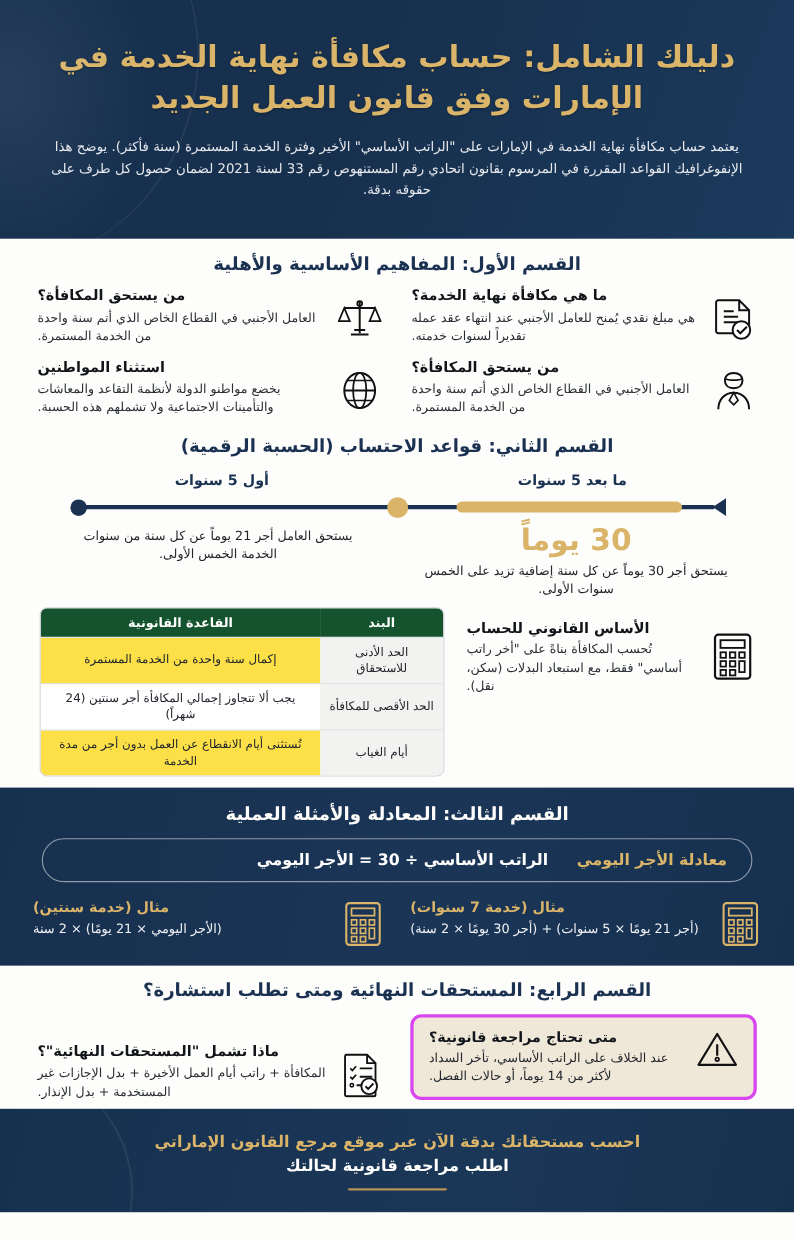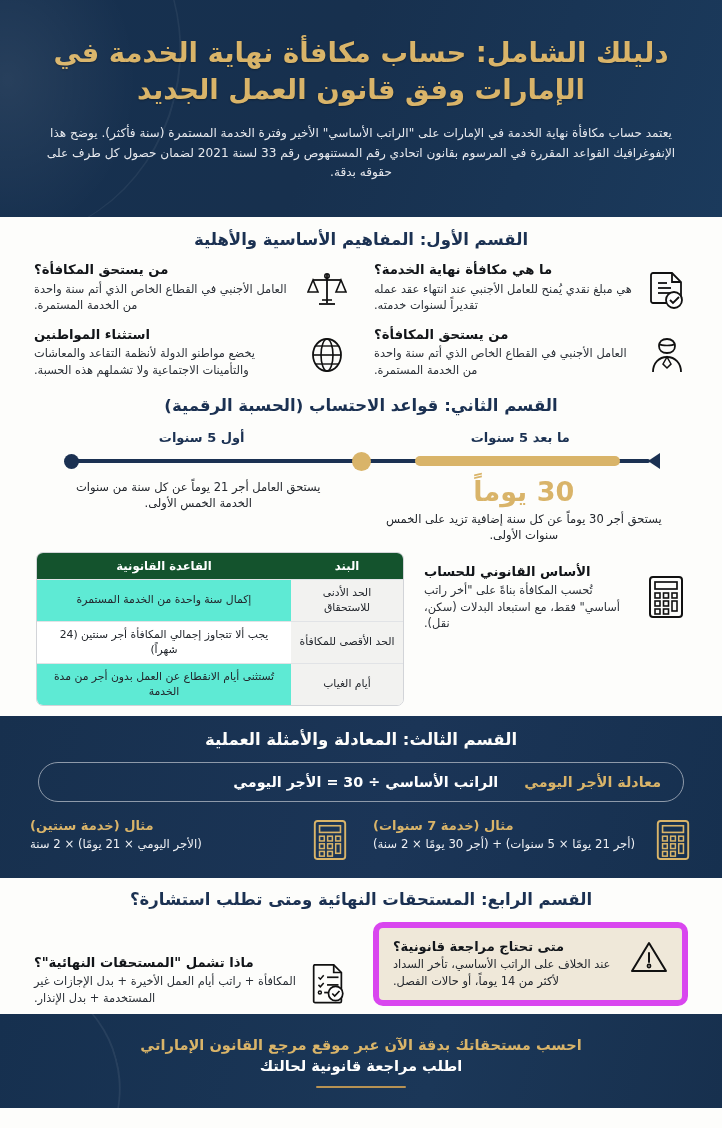--- a/index.html
+++ b/index.html
@@ -150,21 +150,21 @@
   thead th {
     background: #14532d; color: #fff;
     font-size: 11.6px; font-weight: bold;
     padding: 6px 6px; text-align: center;
   }
   tbody td {
     font-size: 10.8px; color: #22262c;
     padding: 6px 8px; text-align: center;
     border-top: 1px solid #e1e3e6;
     line-height: 1.35;
-    background: #5eead4;
+    background: #fde047;
   }
   tbody tr:nth-child(2) td { background: #ffffff; }
   td.col-item { width: 112px; background: #f2f2f0 !important; }
   .legal { flex: 1 1 auto; display: flex; flex-direction: row; align-items: center; gap: 10px; padding-top: 12px; }
   .legal .ic { flex: 0 0 auto; width: 44px; }
   .legal .txt { flex: 1 1 auto; text-align: left; }
 
   
   .navy {
     background: linear-gradient(105deg, #17304e 0%, #1b3557 55%, #16304f 100%);
@@ -184,21 +184,21 @@
   .ex { display: flex; flex-direction: row; align-items: flex-start; gap: 11px; }
   .ex .ic { flex: 0 0 auto; width: 42px; }
   .ex .txt { flex: 1 1 auto; text-align: left; }
   .ex-h { color: #d9b469; font-size: 13px; font-weight: bold; margin-bottom: 3px; }
   .ex-b { color: #eef0f4; font-size: 11.7px; line-height: 1.4; }
 
   
   .s4-grid { display: grid; grid-template-columns: 1fr 1fr; column-gap: 24px; padding: 0 10px; }
   .warn-box {
     background: #efe8d9;
-    border: 6px solid #d946ef;
+    border: 3px solid #d946ef;
     border-radius: 10px;
     padding: 11px 14px;
     display: flex; flex-direction: row; align-items: flex-start; gap: 11px;
   }
   .warn-box .ic { flex: 0 0 auto; width: 40px; }
   .warn-box .txt { flex: 1 1 auto; text-align: left; }
   .w-h { color: #12161b; font-size: 13px; font-weight: bold; margin-bottom: 2px; }
   .w-b { color: #23272d; font-size: 11.4px; line-height: 1.42; }
 
   

